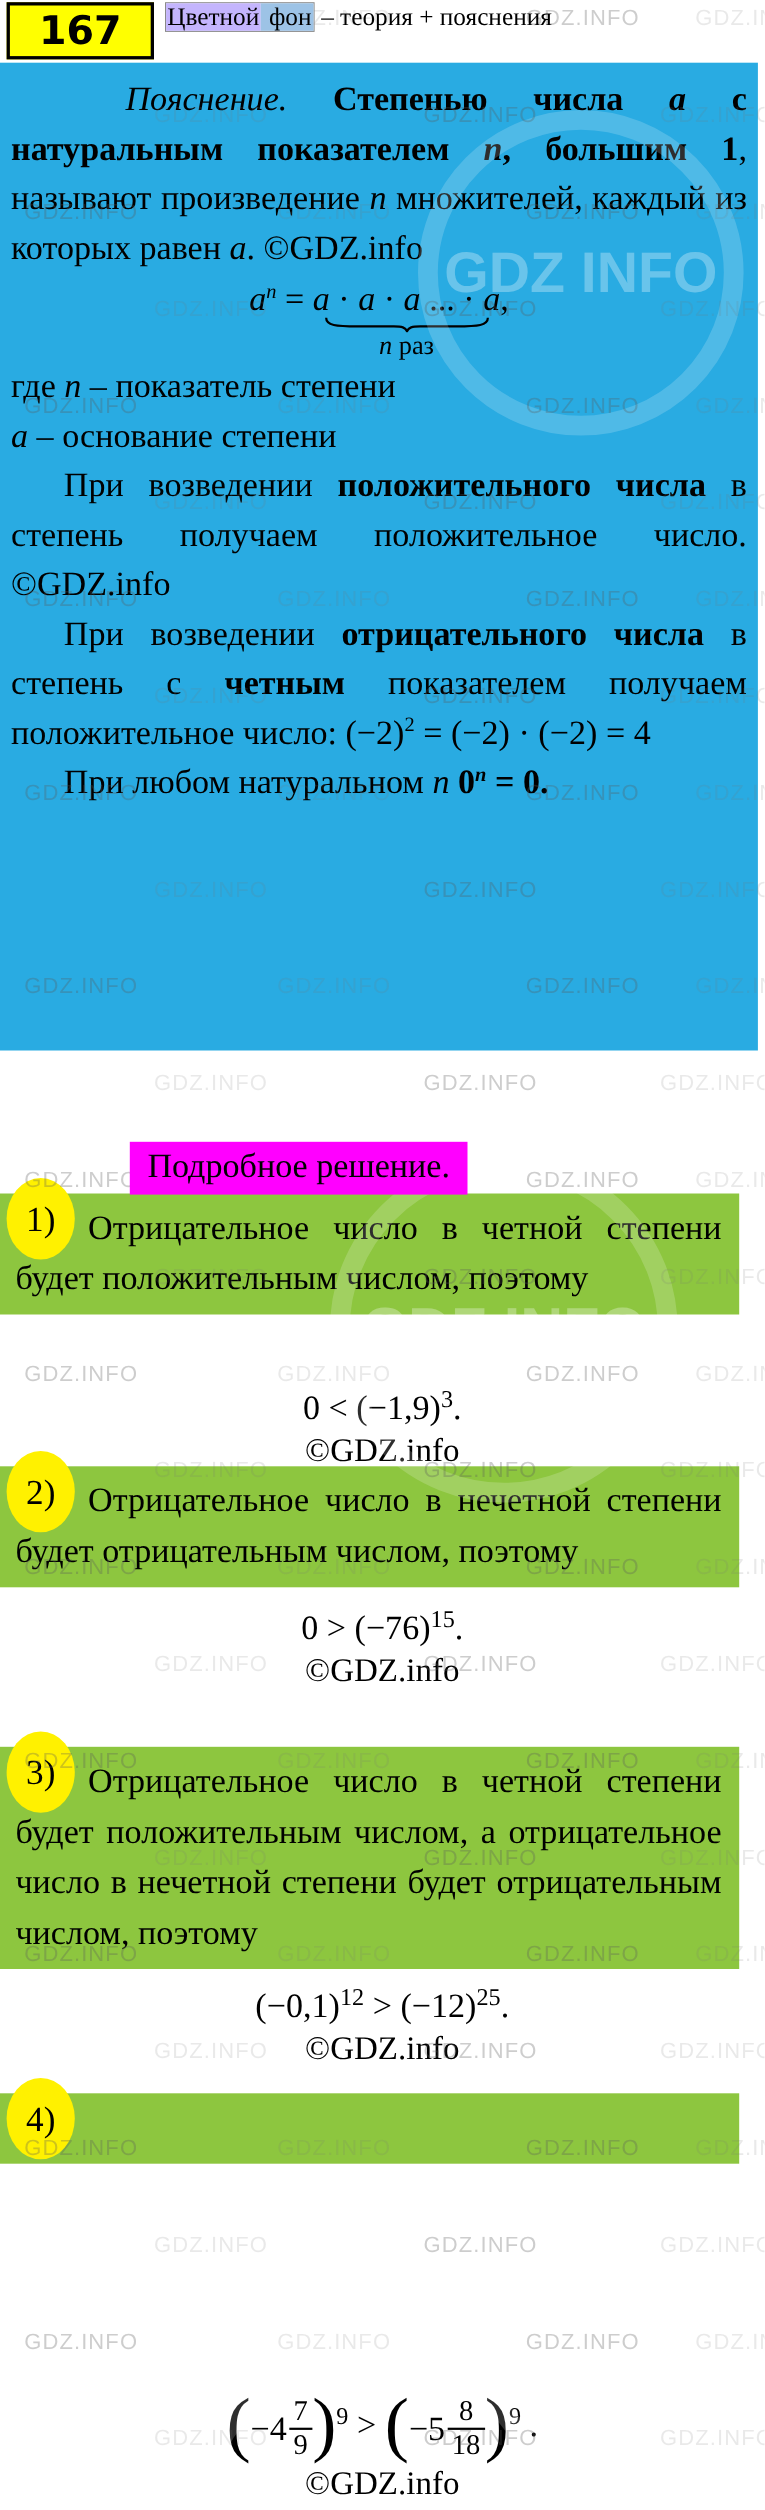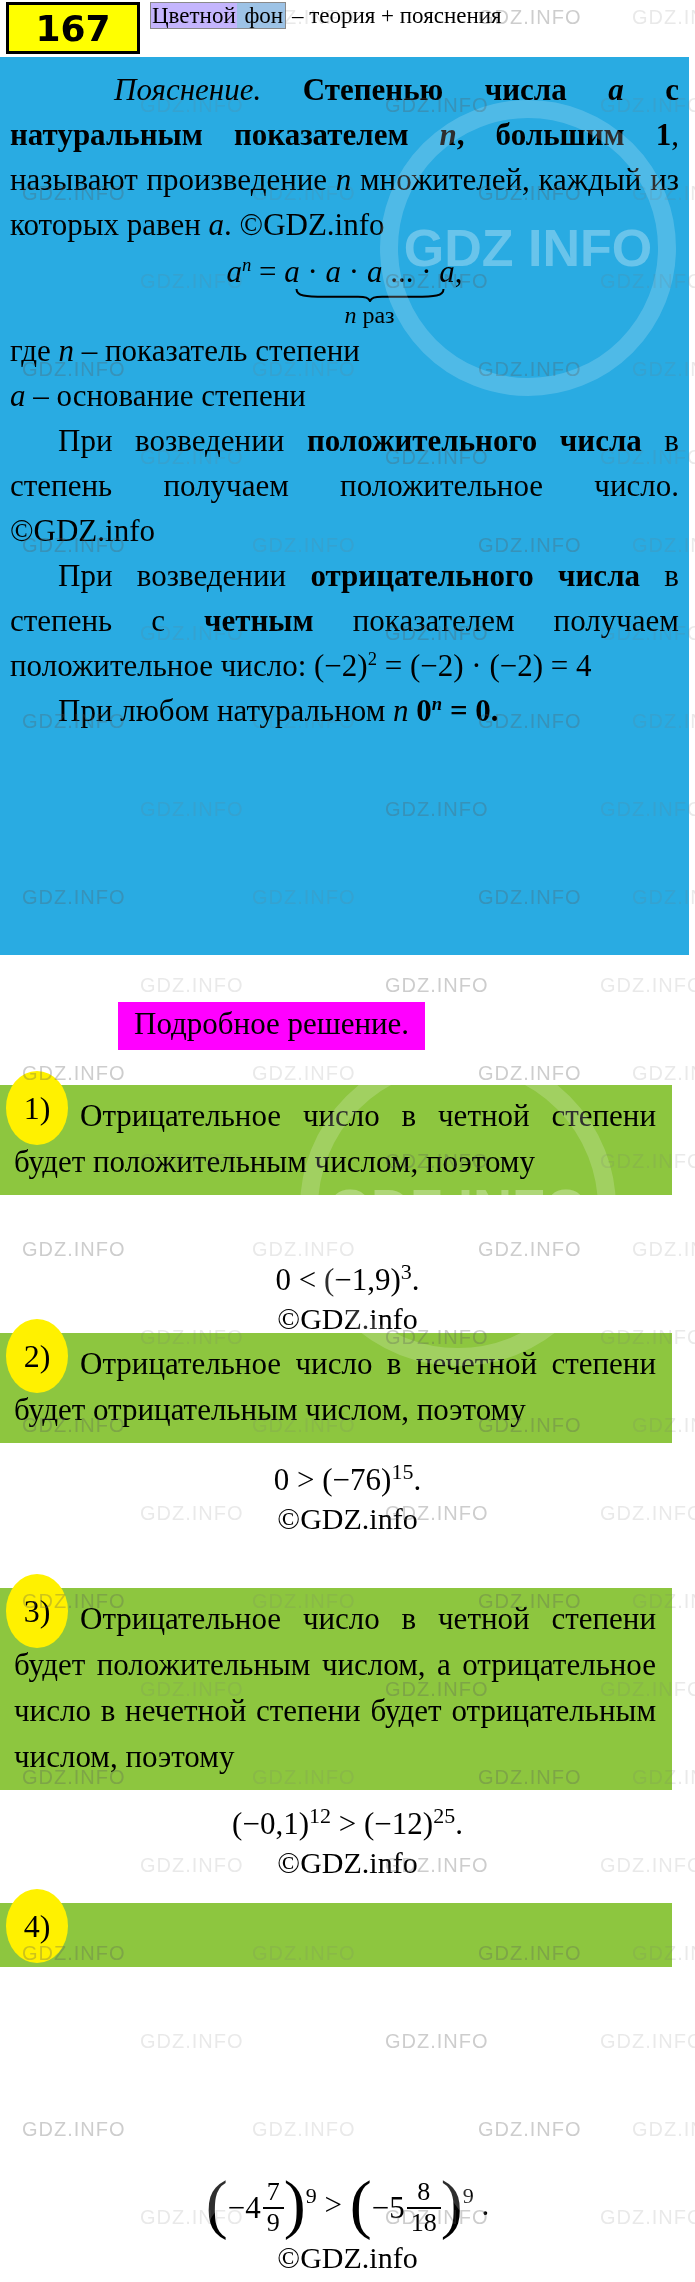--- a/index.html
+++ b/index.html
@@ -46,21 +46,21 @@
   .theory p{margin:0;text-indent:48px;}
   .theory p.first{text-indent:104px;font-family:Liberation Serif, serif;}
   sup{font-size:60%;line-height:0;}
   .formula-line{text-align:center;text-indent:0 !important;margin:2px 0 0 0;}
   .brace-wrap{display:inline-block;text-align:center;vertical-align:top;}
   .brace-svg{display:block;width:88%;height:14px;margin:-6px auto 0 auto;}
   .brace-label{display:block;font-size:24px;line-height:26px;}
   .where{text-align:left;text-indent:0 !important;margin:0;}
   
   .solution-title{
-    position:absolute;top:1002px;left:118px;z-index:4;
+    position:absolute;top:1038px;left:118px;z-index:4;
     background:#FF00FF;padding:4px 16px 8px 16px;font-size:31px;
   }
   
   .green-box{
     position:absolute;left:0;width:672px;z-index:1;background:#8DC63F;
     box-sizing:border-box;padding:8px 16px 10px 14px;
     font-size:31px;line-height:46px;text-align:justify;
   }
   .badge{
     position:absolute;left:6px;top:-14px;width:62px;height:74px;

